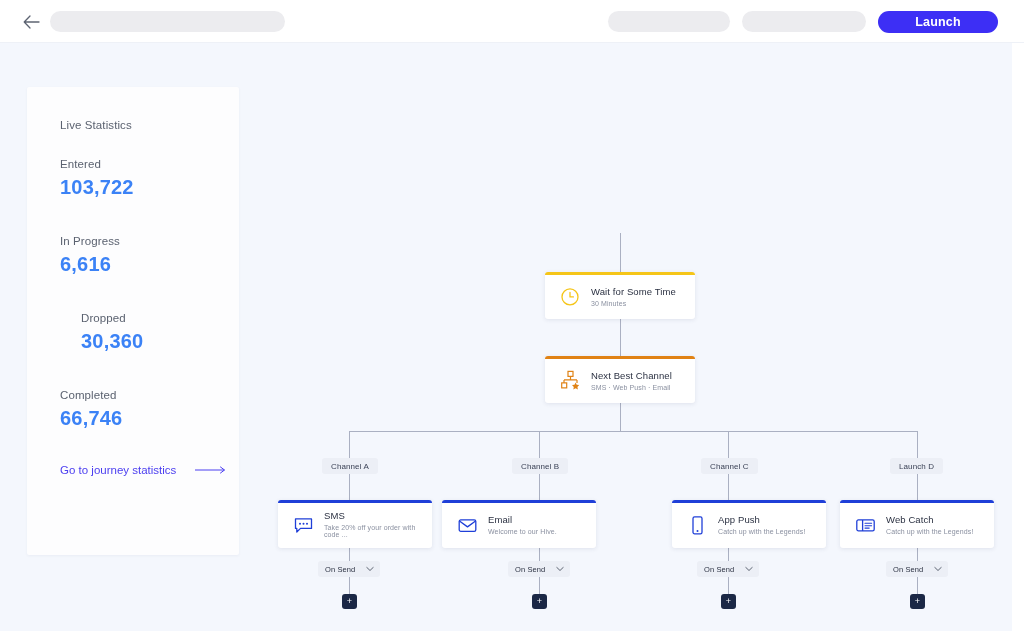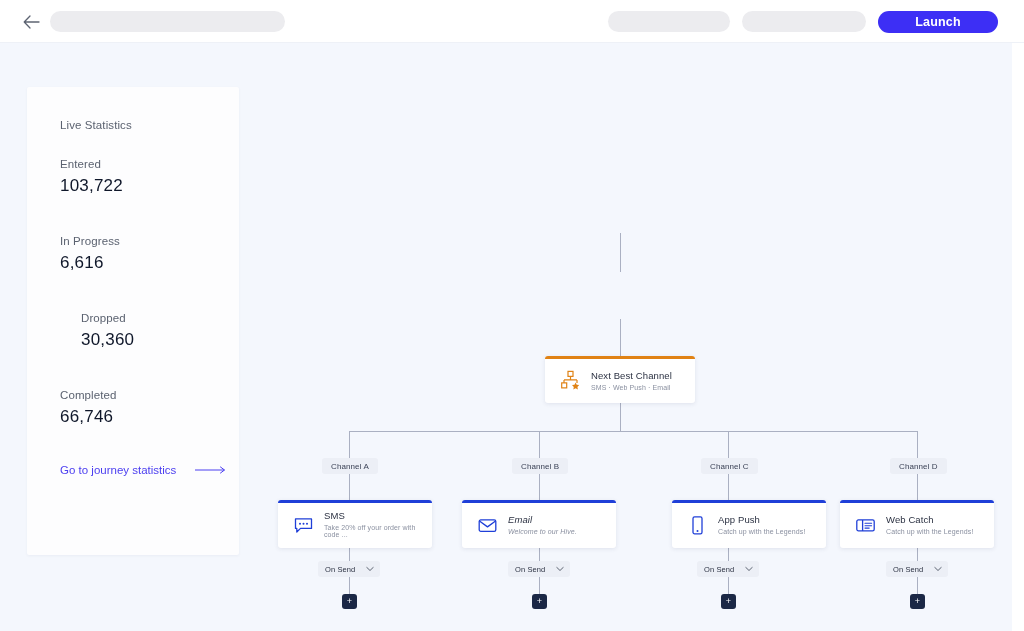--- a/index.html
+++ b/index.html
@@ -65,21 +65,21 @@
   .stats-title {
     position: absolute; left: 33px; top: 32px;
     font-size: 11.5px; color: #5b6270; letter-spacing: .1px;
   }
   .stat-block { position: absolute; left: 33px; }
   .stat-label {
     font-size: 11.5px; color: #5b6270; letter-spacing: .1px;
     margin-bottom: 6px;
   }
   .stat-value {
-    font-size: 17px; color: #0f172a; font-weight: 400; letter-spacing: .2px;
+    font-size: 20px; color: #3b82f6; font-weight: 700; letter-spacing: .2px;
   }
   .b0 { top: 71px; }
   .b1 { top: 148px; }
   .b2 { top: 225px; margin-left: 21px; }
   .b3 { top: 302px; }
 
   .stats-link {
     position: absolute; left: 33px; top: 377px;
     display: flex; align-items: center; gap: 19px;
     color: #4b3ef0; font-size: 11.5px; cursor: pointer;
@@ -110,21 +110,21 @@
   .node .n-sub { font-size: 7px; color: #8a90a0; margin-top: 3px; letter-spacing: .1px; }
 
   
   .n-event { left: 545px; top: 143px; width: 150px; height: 47px; }
   .n-wait  { left: 545px; top: 229px; width: 150px; height: 47px; }
   .n-nbc   { left: 545px; top: 313px; width: 150px; height: 47px; }
 
   
   .n-ch { top: 457px; width: 154px; height: 48px; }
   .ch-a { left: 278px; }
-  .ch-b { left: 462px; font-style: italic; }
+  .ch-b { left: 442px; }
   .ch-c { left: 672px; }
   .ch-d { left: 840px; }
 
   
   .vline { position: absolute; width: 1px; background: #aab0c2; }
   .hline { position: absolute; height: 1px; background: #aab0c2; }
 
   
   .pill {
     position: absolute;
@@ -230,41 +230,54 @@
   <div class="vline" style="left:539px; top:505px; height:13px;"></div>
   <div class="vline" style="left:728px; top:505px; height:13px;"></div>
   <div class="vline" style="left:917px; top:505px; height:13px;"></div>
 
   <div class="vline" style="left:349px; top:534px; height:17px;"></div>
   <div class="vline" style="left:539px; top:534px; height:17px;"></div>
   <div class="vline" style="left:728px; top:534px; height:17px;"></div>
   <div class="vline" style="left:917px; top:534px; height:17px;"></div>
 
 
+  <div class="node n-wait">
+    <div class="bar" style="background:#f5c518;"></div>
+    <div class="ico">
+      <svg width="20" height="20" viewBox="0 0 20 20">
+        <circle cx="10" cy="10" r="8" fill="none" stroke="#f5c518" stroke-width="1.3"></circle>
+        <path d="M10 5.4 V10 H13.4" fill="none" stroke="#f5c518" stroke-width="1.3" stroke-linecap="round" stroke-linejoin="round"></path>
+      </svg>
+    </div>
+    <div class="txt">
+      <div class="n-title">Wait for Some Time</div>
+      <div class="n-sub">30 Minutes</div>
+    </div>
+  </div>
 
   <div class="node n-nbc">
     <div class="bar" style="background:#e08214;"></div>
     <div class="ico">
       <svg width="21" height="21" viewBox="0 0 21 21">
         <rect x="8" y="1.5" width="5" height="5" fill="none" stroke="#e08214" stroke-width="1.2"></rect>
         <path d="M10.5 6.5 V10 M4 10 H17 M4 10 V13 M17 10 V13" fill="none" stroke="#e08214" stroke-width="1.2"></path>
         <rect x="1.7" y="13" width="5" height="5" fill="none" stroke="#e08214" stroke-width="1.2"></rect>
         <path d="M15.6 12.6 L16.7 14.9 L19.2 15.2 L17.4 17 L17.9 19.5 L15.6 18.3 L13.3 19.5 L13.8 17 L12 15.2 L14.5 14.9 Z" fill="#e08214"></path>
       </svg>
     </div>
     <div class="txt">
       <div class="n-title">Next Best Channel</div>
       <div class="n-sub">SMS · Web Push · Email</div>
     </div>
   </div>
 
   <div class="pill" style="left:322px; top:415px;">Channel A</div>
   <div class="pill" style="left:512px; top:415px;">Channel B</div>
   <div class="pill" style="left:701px; top:415px;">Channel C</div>
-  <div class="pill" style="left:890px; top:415px;">Channel D</div>
+  <div class="pill" style="left:890px; top:415px;">Launch D</div>
 
   <div class="node n-ch ch-a">
     <div class="bar" style="background:#1f3fd8;"></div>
     <div class="ico">
       <svg width="21" height="21" viewBox="0 0 21 21">
         <path d="M2.5 4 H18.5 V13.5 H7.5 L3.8 17.2 V13.5 H2.5 Z" fill="none" stroke="#1f3fd8" stroke-width="1.3" stroke-linejoin="round"></path>
         <circle cx="7" cy="8.8" r="1" fill="#1f3fd8"></circle>
         <circle cx="10.5" cy="8.8" r="1" fill="#1f3fd8"></circle>
         <circle cx="14" cy="8.8" r="1" fill="#1f3fd8"></circle>
       </svg>

